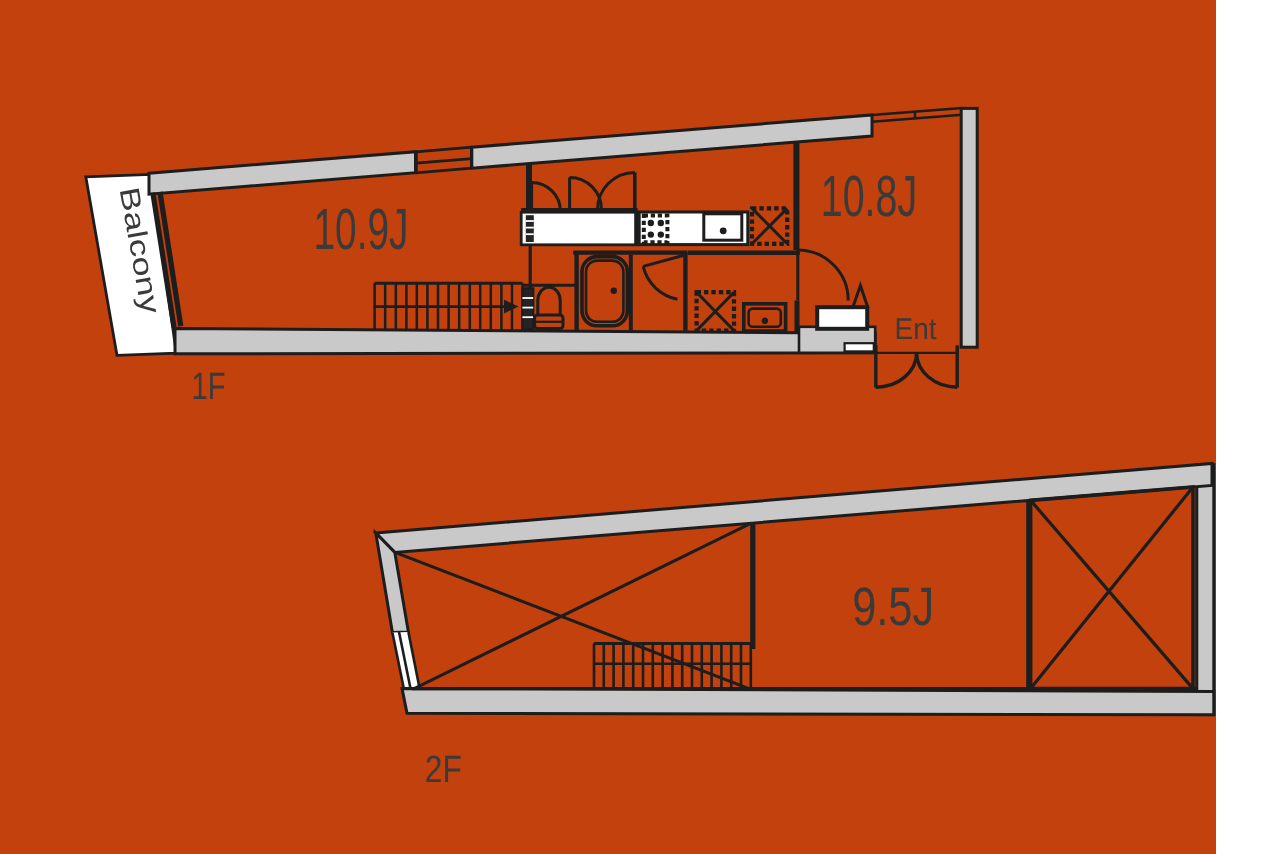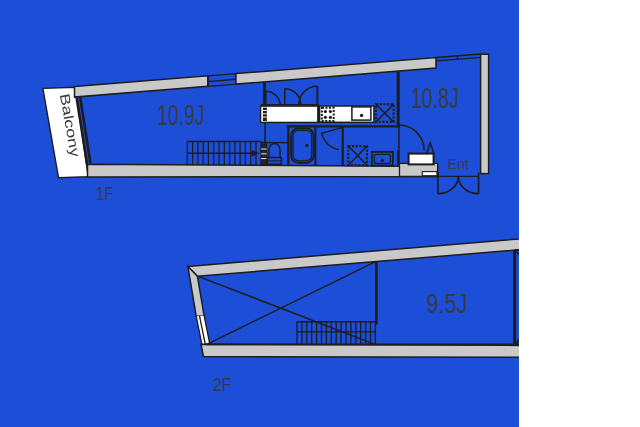--- a/index.html
+++ b/index.html
@@ -1,16 +1,16 @@
 <!DOCTYPE html>
 <html><head>
 <meta charset="utf-8">
 <style>
   html,body{margin:0;padding:0;background:#ffffff;}
-  .page{width:519px;height:427px;position:relative;overflow:hidden;background:#1d4ed8;}
+  .page{width:608px;height:427px;position:relative;overflow:hidden;background:#c2410c;}
   text{font-family:"Liberation Sans",sans-serif;fill:#3a3a3a;stroke:none;-webkit-font-smoothing:antialiased;}
 </style>
 </head>
 <body>
 <div class="page">
 <svg width="640" height="427" viewBox="0 0 640 427">
 <g fill="none" stroke="#1d1d1d" stroke-width="1.5" stroke-linecap="butt">
 
 <g id="f1">
 

